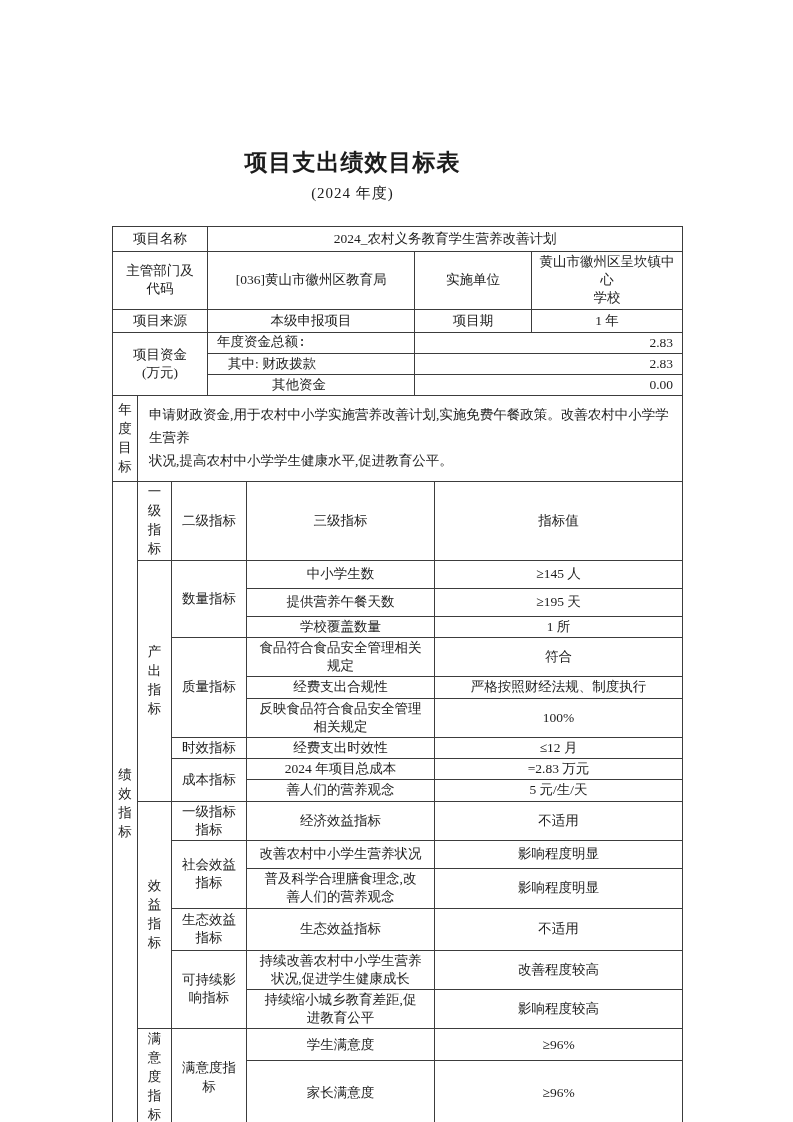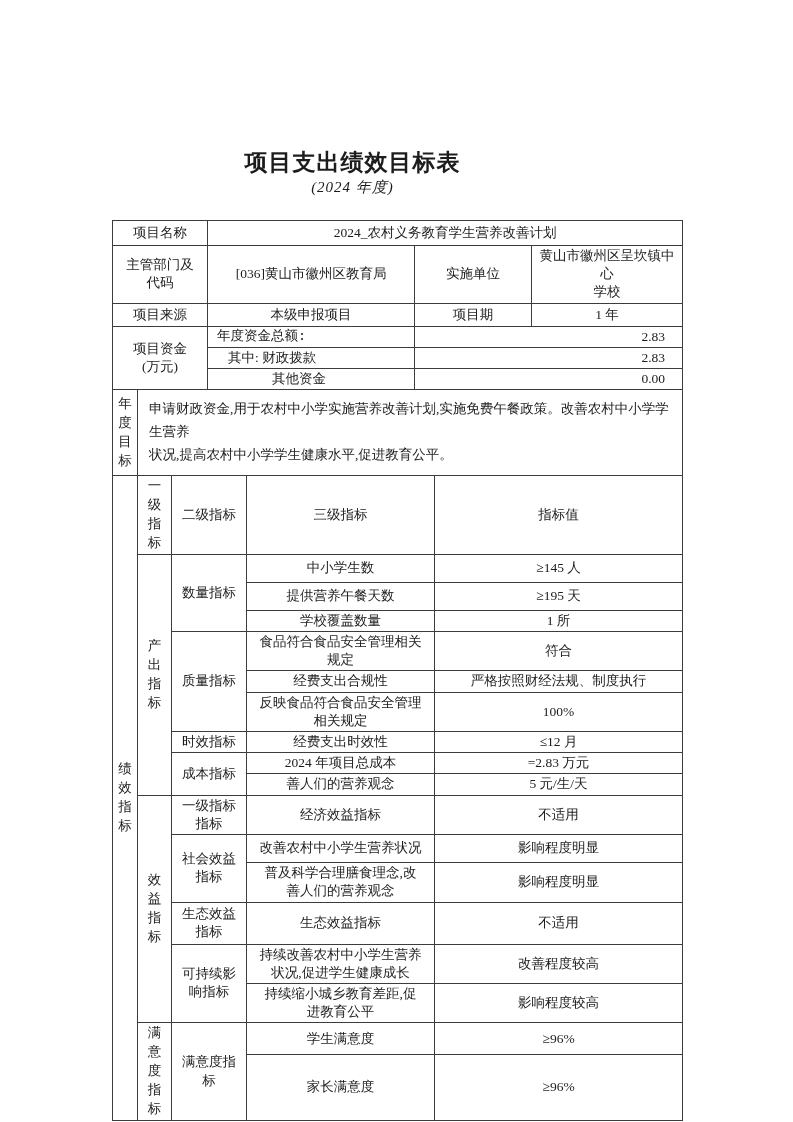--- a/index.html
+++ b/index.html
@@ -7,35 +7,35 @@
   .page {
     width: 705px; height: 1122px; background: #ffffff; position: relative;
     font-family: "Liberation Serif", "DejaVu Serif", serif;
     color: #1c1c1c; overflow: hidden;
   }
   .doc-title {
     padding-top: 147px; text-align: center;
     font-size: 23px; font-weight: 700; letter-spacing: 1px;
   }
   .doc-subtitle {
-    text-align: center; font-size: 15px; margin-top: 0; letter-spacing: 1px; font-style: italic;
+    text-align: center; font-size: 15px; margin-top: 6px; letter-spacing: 1px;
   }
   table.form {
     border-collapse: collapse; table-layout: fixed;
     width: 570px; margin: 23px 0 0 112px;
   }
   td {
     border: 1px solid #3c3c3c;
     text-align: center; vertical-align: middle;
     font-size: 13.5px; line-height: 1.35;
     padding: 1px 3px; overflow: hidden;
     word-break: break-all;
   }
   .left  { text-align: left; }
-  .right { text-align: right; padding-right: 17px; }
+  .right { text-align: right; padding-right: 9px; }
   .pre   { white-space: pre-line; }
   .ind-a { padding-left: 9px; font-family: Liberation Mono, monospace; }
   .ind-b { padding-left: 20px; }
   .ind-c { padding-left: 64px; }
   .goal-cell { text-align: left; padding: 8px 11px; line-height: 1.7; }
   .vtext {
     display: inline-block; width: 1.1em; line-height: 1.4;
     word-break: break-all; white-space: normal; text-align: center;
   }
 </style>

